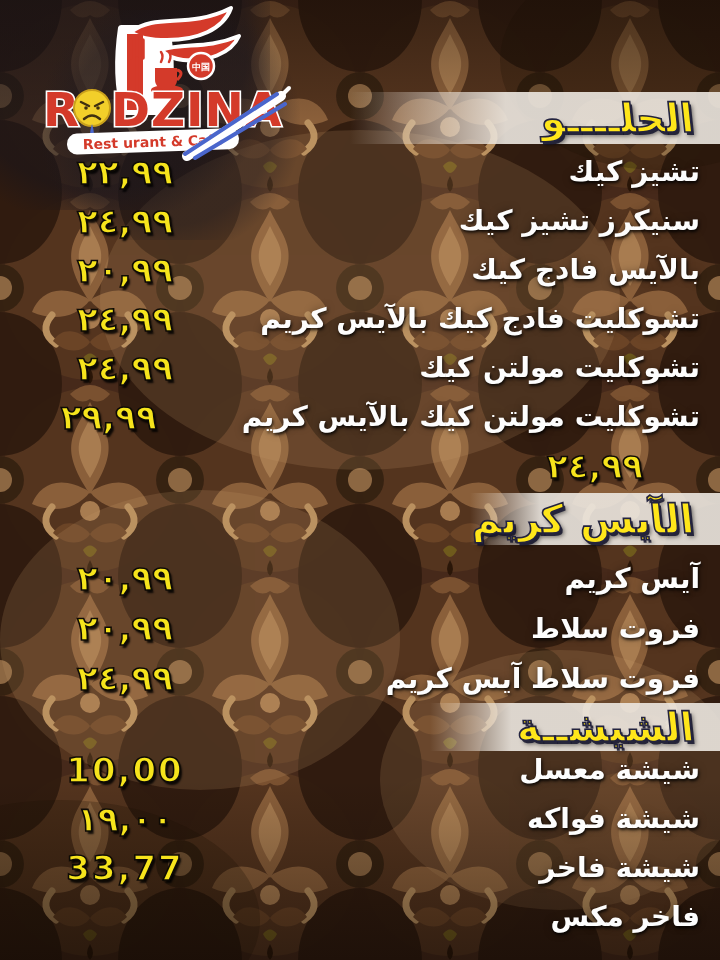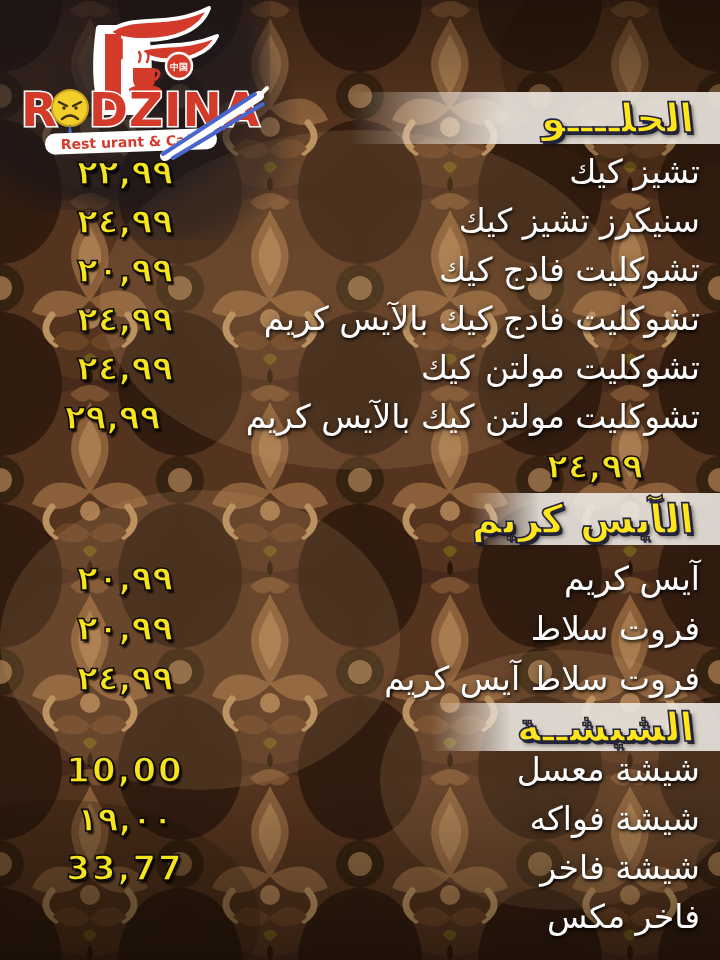--- a/index.html
+++ b/index.html
@@ -12,21 +12,21 @@
   .vig{position:absolute;pointer-events:none;}
   .vig-tl{left:-70px;top:-90px;width:340px;height:300px;
     background:radial-gradient(circle at 50% 45%, rgba(24,20,26,.55) 0 62%, rgba(24,20,26,0) 78%);}
   .vig-tl2{left:40px;top:10px;width:260px;height:230px;
     background:radial-gradient(circle at 50% 50%, rgba(30,26,32,.38) 0 58%, rgba(30,26,32,0) 76%);}
   .vig-bottom{left:0;bottom:0;width:720px;height:180px;
     background:linear-gradient(180deg, rgba(10,5,2,0) 0%, rgba(10,5,2,.45) 100%);}
   .vig-top{left:0;top:0;width:720px;height:120px;
     background:linear-gradient(180deg, rgba(15,8,4,.35) 0%, rgba(15,8,4,0) 100%);}
 
-  .logo{position:absolute;left:13px;top:4px;width:270px;height:158px;z-index:5;text-decoration:underline;}
+  .logo{position:absolute;left:35px;top:4px;width:270px;height:158px;z-index:5;text-decoration:underline;}
 
   .menu{position:absolute;inset:0;z-index:4;direction:rtl;padding-top:92px;box-sizing:border-box;}
 
   .header{position:relative;height:52px;}
   .band{position:absolute;top:0;bottom:0;right:0;}
   .b1{width:370px;background:linear-gradient(to left, rgba(236,231,224,.90) 0 58%, rgba(236,231,224,0) 100%);}
   .b2{width:250px;background:linear-gradient(to left, rgba(236,231,224,.90) 0 72%, rgba(236,231,224,0) 100%);}
   .b3{width:290px;background:linear-gradient(to left, rgba(236,231,224,.90) 0 72%, rgba(236,231,224,0) 100%);}
   .htxt{
     position:absolute;right:26px;top:0;line-height:52px;
@@ -43,21 +43,21 @@
   .rows{}
   .s1{margin-top:3px;}
   .s2{margin-top:8px;}
   .s3{margin-top:-6px;}
   .row{display:flex;align-items:center;direction:rtl;}
   .s1 .row{height:49px;}
   .s2 .row{height:50px;}
   .s3 .row{height:49px;}
   .iname{
     flex:1;text-align:start;padding:0 20px 0 8px;
-    color:#fdfdfd;font-size:33px;font-weight:normal;white-space:nowrap;
+    color:#fdfdfd;font-size:28px;font-weight:bold;white-space:nowrap;
     text-shadow:1px 2px 3px rgba(0,0,0,.8), 0 0 8px rgba(0,0,0,.35);
   }
   .iprice{
     flex:0 0 250px;text-align:center;
     color:#f6e41c;font-size:34px;font-weight:bold;
     -webkit-text-stroke:1.6px #0d0a05;
     text-shadow:2px 3px 2px rgba(0,0,0,.85);
     letter-spacing:2px;white-space:nowrap;
   }
 </style>
@@ -187,21 +187,21 @@
     <div class="rows s1">
       <div class="row">
         <div class="iname">تشيز كيك</div>
         <div class="iprice">٢٢,٩٩</div>
       </div>
       <div class="row">
         <div class="iname">سنيكرز تشيز كيك</div>
         <div class="iprice">٢٤,٩٩</div>
       </div>
       <div class="row">
-        <div class="iname">تشوكليت فادج كيك</div>
+        <div class="iname">بالآيس فادج كيك</div>
         <div class="iprice">٢٠,٩٩</div>
       </div>
       <div class="row">
         <div class="iname">تشوكليت فادج كيك بالآيس كريم</div>
         <div class="iprice">٢٤,٩٩</div>
       </div>
       <div class="row">
         <div class="iname">تشوكليت مولتن كيك</div>
         <div class="iprice">٢٤,٩٩</div>
       </div>

